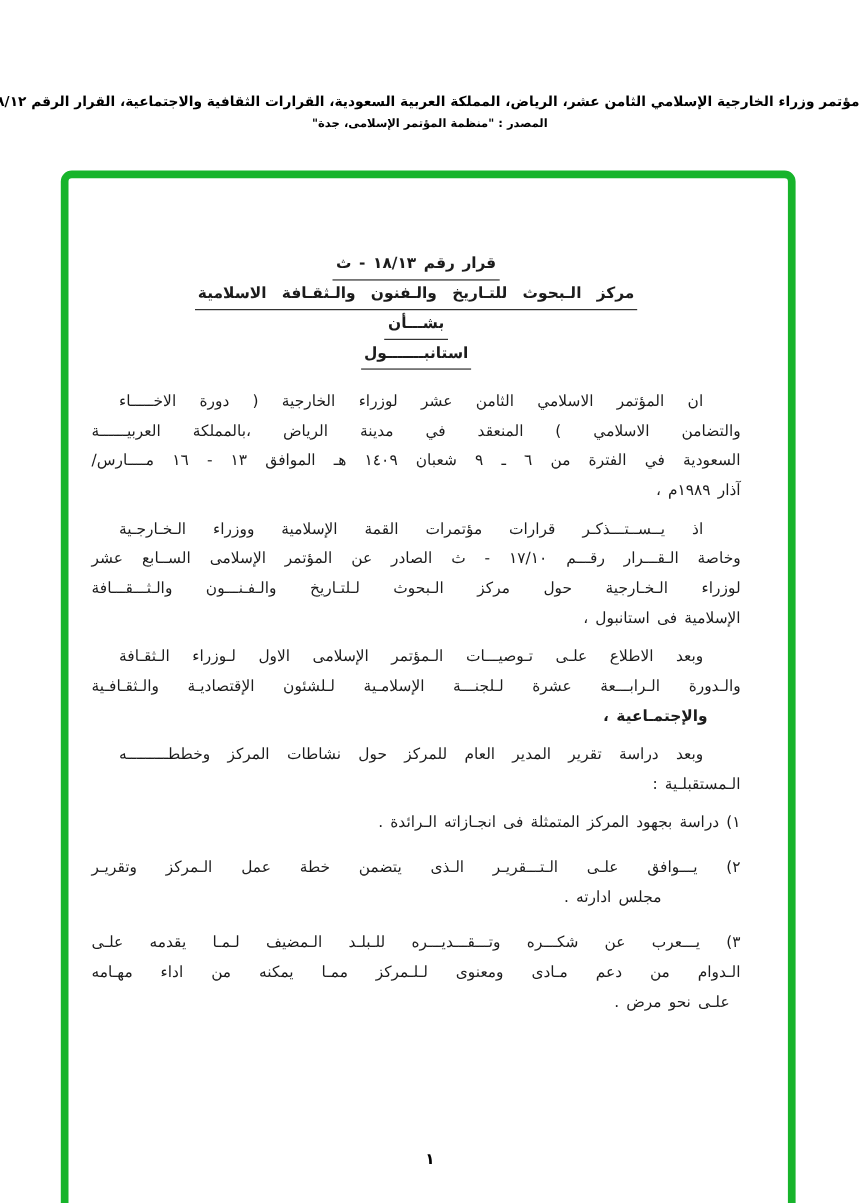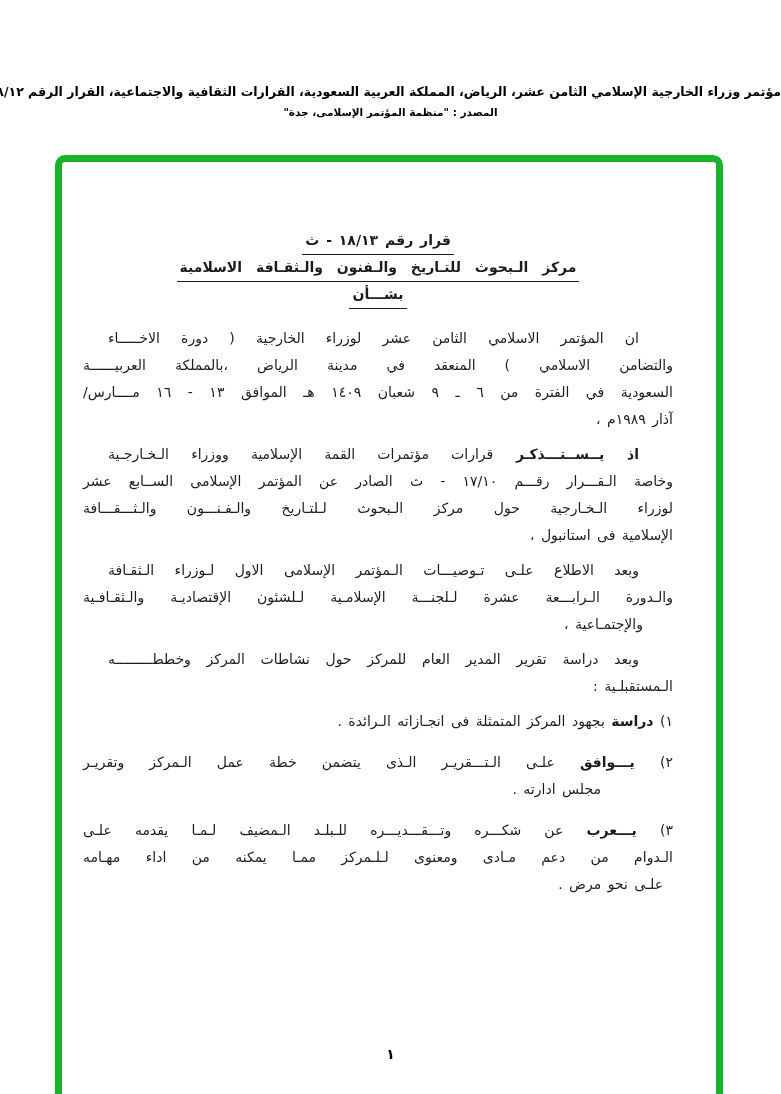--- a/index.html
+++ b/index.html
@@ -27,43 +27,44 @@
     display:inline-block;border-bottom:1.6px solid #1c1c1c;padding:0 3px 2px;
   }
   .title-line.wide .u{word-spacing:9px;letter-spacing:1px;}
   .block{margin-bottom:8px;}
   .block.list-item{margin-bottom:14px;}
   .line{min-height:27px;}
   .line.j{text-align:justify;text-align-last:justify;}
   .line.r{text-align:right;}
   .line.ind{padding-right:34px;margin-left:25px;}
   .line.rp10{padding-right:10px;}
-  .line.rp30{padding-right:30px;}
+  .line.rp30{padding-right:30px;font-weight:bold;}
   .line.rp70{padding-right:72px;}
-  .b{font-weight:bold;}
+  .b{font-weight:normal;}
   
   .footer{position:absolute;top:1046px;left:0;right:0;text-align:center;
     font-size:14px;font-weight:bold;color:#000;}
 </style>
 </head>
 <body>
 
 <div class="page">
 
   <div class="header">
     <div class="h1">مؤتمر وزراء الخارجية الإسلامي الثامن عشر، الرياض، المملكة العربية السعودية، القرارات الثقافية والاجتماعية، القرار الرقم ١٨/١٢- ث</div>
     <div class="h2">المصدر :  "منظمة المؤتمر الإسلامى، جدة"</div>
   </div>
 
   <div class="frame">
     <div class="doc">
       <div class="title-block" id="title-block">
           <div class="title-line"><span class="u">قرار رقم ١٨/١٣ - ث</span></div>
           <div class="title-line wide"><span class="u">مركز الـبحوث للتـاريخ والـفنون والـثقـافة الاسلامية</span></div>
           <div class="title-line"><span class="u">بشـــأن</span></div>
+          <div class="title-line"><span class="u">استانبـــــــول</span></div>
         </div>
       <div id="blocks">
           <div class="block paragraph">
             <div class="line j ind"><span>ان المؤتمر الاسلامي الثامن عشر لوزراء الخارجية ( دورة الاخـــــاء</span></div>
             <div class="line j"><span>والتضامن الاسلامي ) المنعقد في مدينة الرياض ،بالمملكة العربيــــــة</span></div>
             <div class="line j"><span>السعودية في الفترة من ٦ ـ ٩ شعبان ١٤٠٩ هـ الموافق ١٣ - ١٦ مــــارس/</span></div>
             <div class="line r"><span>آذار ١٩٨٩م ،</span></div>
           </div>
           <div class="block paragraph">
             <div class="line j ind"><span class="b">اذ يــســتـــذكـر </span><span>قرارات مؤتمرات القمة الإسلامية ووزراء الـخـارجـية</span></div>

